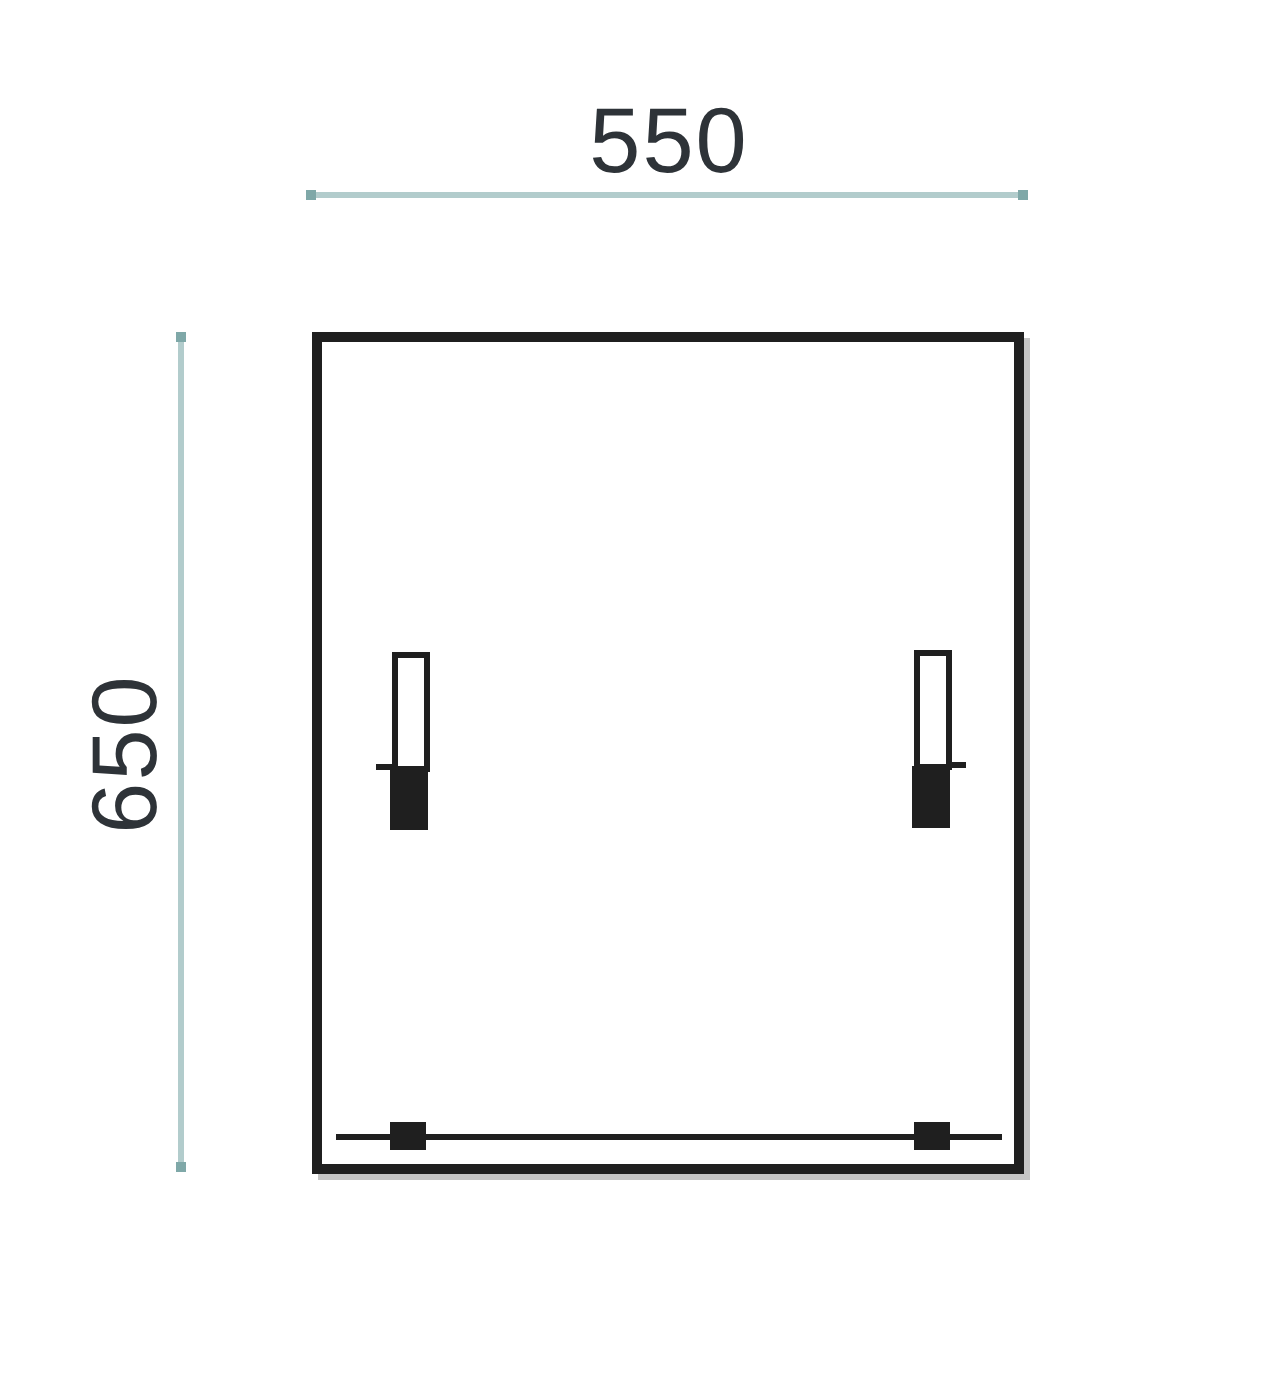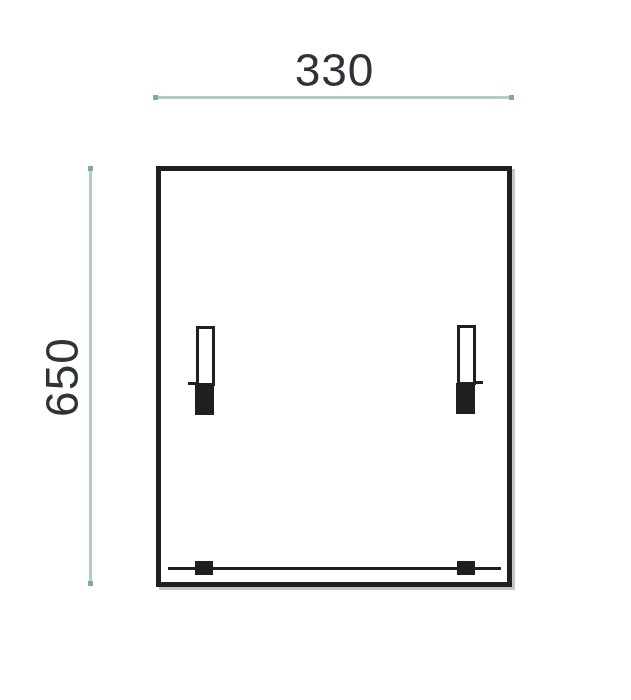--- a/index.html
+++ b/index.html
@@ -99,21 +99,21 @@
     background: var(--outline, #1f1f1f);
   }
   .clip-left  { left: 195px; top: 561px; }
   .clip-right { left: 457px; top: 561px; }
 </style>
 </head>
 <body>
 
 <div class="canvas">
 
-  <div class="abs dim-label label-width">330</div>
+  <div class="abs dim-label label-width">550</div>
   <div class="abs dim-line-h"></div>
   <div class="abs dim-dot dot-w-start"></div>
   <div class="abs dim-dot dot-w-end"></div>
 
   <div class="abs dim-label label-height">650</div>
   <div class="abs dim-line-v"></div>
   <div class="abs dim-dot dot-h-start"></div>
   <div class="abs dim-dot dot-h-end"></div>
 
   <div class="abs product-outline"></div>

